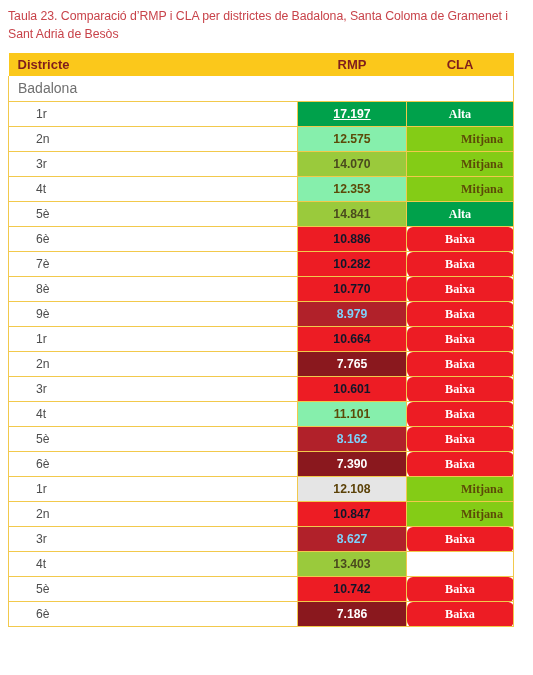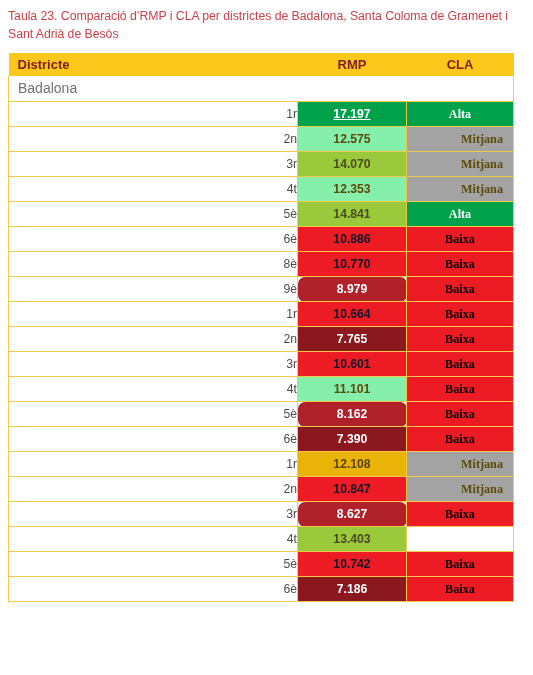--- a/index.html
+++ b/index.html
@@ -79,21 +79,20 @@
   }
 
   td.dist {
     border-left: 1.3px solid #f2c94c;
     border-right: 1.3px solid #f2c94c;
     color: #4d4d4d;
     font-size: 12.2px;
     padding-left: 27px;
     background: #ffffff;
     font-weight: normal;
-    text-align: right;
   }
   td.val {
     text-align: center;
     font-weight: bold;
     font-size: 12.2px;
     border-left: 1.3px solid #f2c94c;
     border-right: 1.3px solid #f2c94c;
   }
   td.cla {
     text-align: center;
@@ -111,29 +110,29 @@
     font-size: 14px;
     padding-left: 9px;
     height: 26px;
     font-weight: normal;
   }
 
   
   .f-dgreen  { background: #00a14b; color: #ffffff; text-decoration: underline; }
   .f-lgreen  { background: #9aca3c; color: #4a4a1e; }
   .f-yellow  { background: #86efac; color: #5c4a08; }
-  .f-orange  { background: #eab308; color: #5c4208; }
+  .f-orange  { background: #e5e5e5; color: #5c4208; }
   .f-red     { background: #ed1c24; color: #0f172a; }
-  .f-dred    { background: #b1212a; color: #ffffff; border-radius: 7px; }
+  .f-dred    { background: #b1212a; color: #7dd3fc; }
   .f-xdred   { background: #8a181e; color: #ffffff; }
 
   
   .c-alta    { background: #00a14b; color: #ffffff; }
-  .c-mitjana { background: #a3a3a3; color: #5c4a08; padding-left: 44px; }
-  .c-baixa   { background: #ed1c24; color: #000000; }
+  .c-mitjana { background: #84cc16; color: #5c4a08; padding-left: 44px; }
+  .c-baixa   { background: #ed1c24; color: #ffffff; border-radius: 6px; }
   .c-none    { background: #ffffff; color: #ffffff; }
 </style>
 </head>
 <body>
 
 <div class="page">
 
   <div class="caption">
     <span class="cap-num">Taula 23.</span><span class="cap-rest"> Comparació d’RMP i CLA per districtes de Badalona, Santa Coloma de Gramenet i Sant Adrià de Besòs</span>
   </div>
@@ -180,20 +179,25 @@
             <td class="dist">5è</td>
             <td class="val f-lgreen">14.841</td>
             <td class="cla c-alta">Alta</td>
           </tr>
           <tr>
             <td class="dist">6è</td>
             <td class="val f-red">10.886</td>
             <td class="cla c-baixa">Baixa</td>
           </tr>
           <tr>
+            <td class="dist">7è</td>
+            <td class="val f-red">10.282</td>
+            <td class="cla c-baixa">Baixa</td>
+          </tr>
+          <tr>
             <td class="dist">8è</td>
             <td class="val f-red">10.770</td>
             <td class="cla c-baixa">Baixa</td>
           </tr>
           <tr>
             <td class="dist">9è</td>
             <td class="val f-dred">8.979</td>
             <td class="cla c-baixa">Baixa</td>
           </tr>
           <tr>

